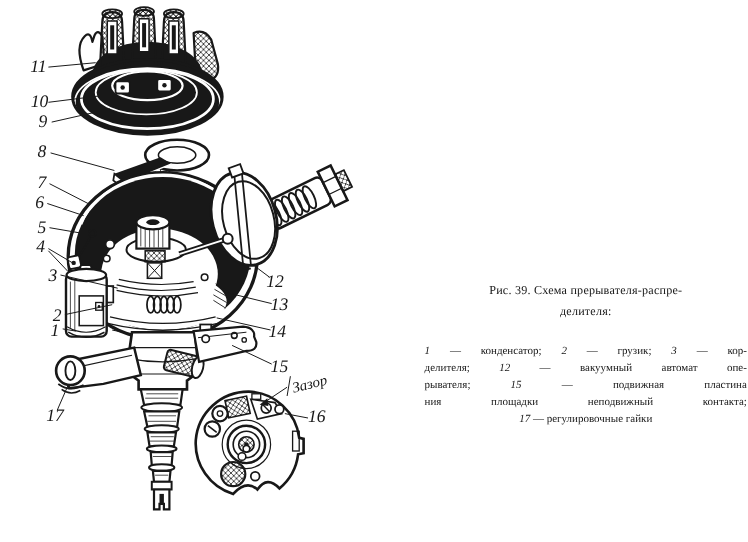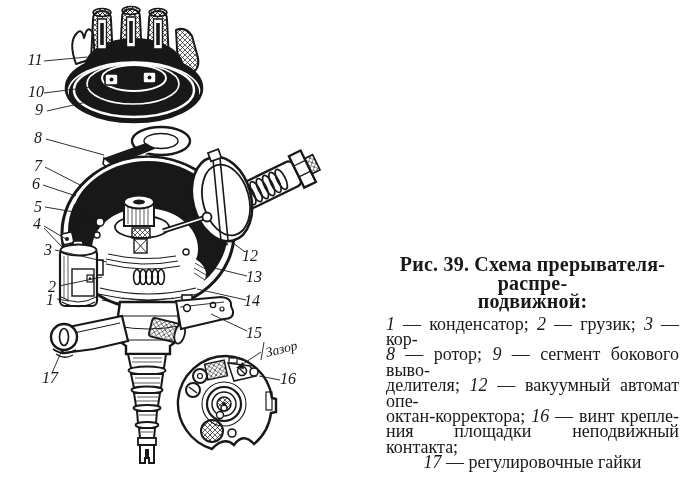--- a/index.html
+++ b/index.html
@@ -8,22 +8,22 @@
     position:relative; width:680px; height:493px; background:var(--paper);
     overflow:hidden; font-family:"Liberation Serif", serif;
   }
   .fig { position:absolute; left:0; top:0; width:680px; height:493px; }
   .co { font:italic 16px "Liberation Serif", serif; fill:var(--ink); }
   .gap { font:italic 13.5px "Liberation Serif", serif; fill:var(--ink); }
   .caption {
     position:absolute; left:386px; top:255px; width:293px;
     color:var(--ink);
   }
-  .cap-title { text-align:center; font-size:20px; line-height:18.5px; letter-spacing:.2px;font-weight:bold; }
-  .cap-body { margin-top:6px; font-size:18px; line-height:15.4px; }
+  .cap-title { text-align:center; font-size:11px; line-height:18.5px; letter-spacing:.2px; }
+  .cap-body { margin-top:20px; font-size:10px; line-height:15.4px; }
   .cap-line { text-align:justify; text-align-last:justify; }
   .cap-line.center { text-align:right; text-align-last:center; }
   .cap-line i, .cap-title i { font-style:italic; }
 </style>
 </head>
 <body>
 
 <div class="stage">
 
 <svg class="fig" viewBox="0 0 680 493" xmlns="http://www.w3.org/2000/svg">
@@ -259,25 +259,24 @@
     <text class="co" x="254" y="338">15</text>
     <text class="co" x="288" y="384">16</text>
     <text class="co" x="50" y="383">17</text>
     <text class="gap" text-anchor="start" transform="translate(267,357) rotate(-14)">Зазор</text>
   </g>
 </svg>
 
   <div class="caption">
     <div class="cap-title">
       <div>Рис. 39. Схема прерывателя-распре-</div>
-      <div>подвижной:</div>
+      <div>делителя:</div>
     </div>
     <div class="cap-body">
         <div class="cap-line"><i>1</i> — конденсатор; <i>2</i> — грузик; <i>3</i> — кор-</div>
-        <div class="cap-line"><i>8</i> — ротор; <i>9</i> — сегмент бокового выво-</div>
         <div class="cap-line">делителя; <i>12</i> — вакуумный автомат опе-</div>
-        <div class="cap-line">октан-корректора; <i>16</i> — винт крепле-</div>
+        <div class="cap-line">рывателя; <i>15</i> — подвижная пластина</div>
         <div class="cap-line">ния площадки неподвижный контакта;</div>
         <div class="cap-line center"><i>17</i> — регулировочные гайки</div>
       </div>
   </div>
 
 </div>
 
 </body></html>

